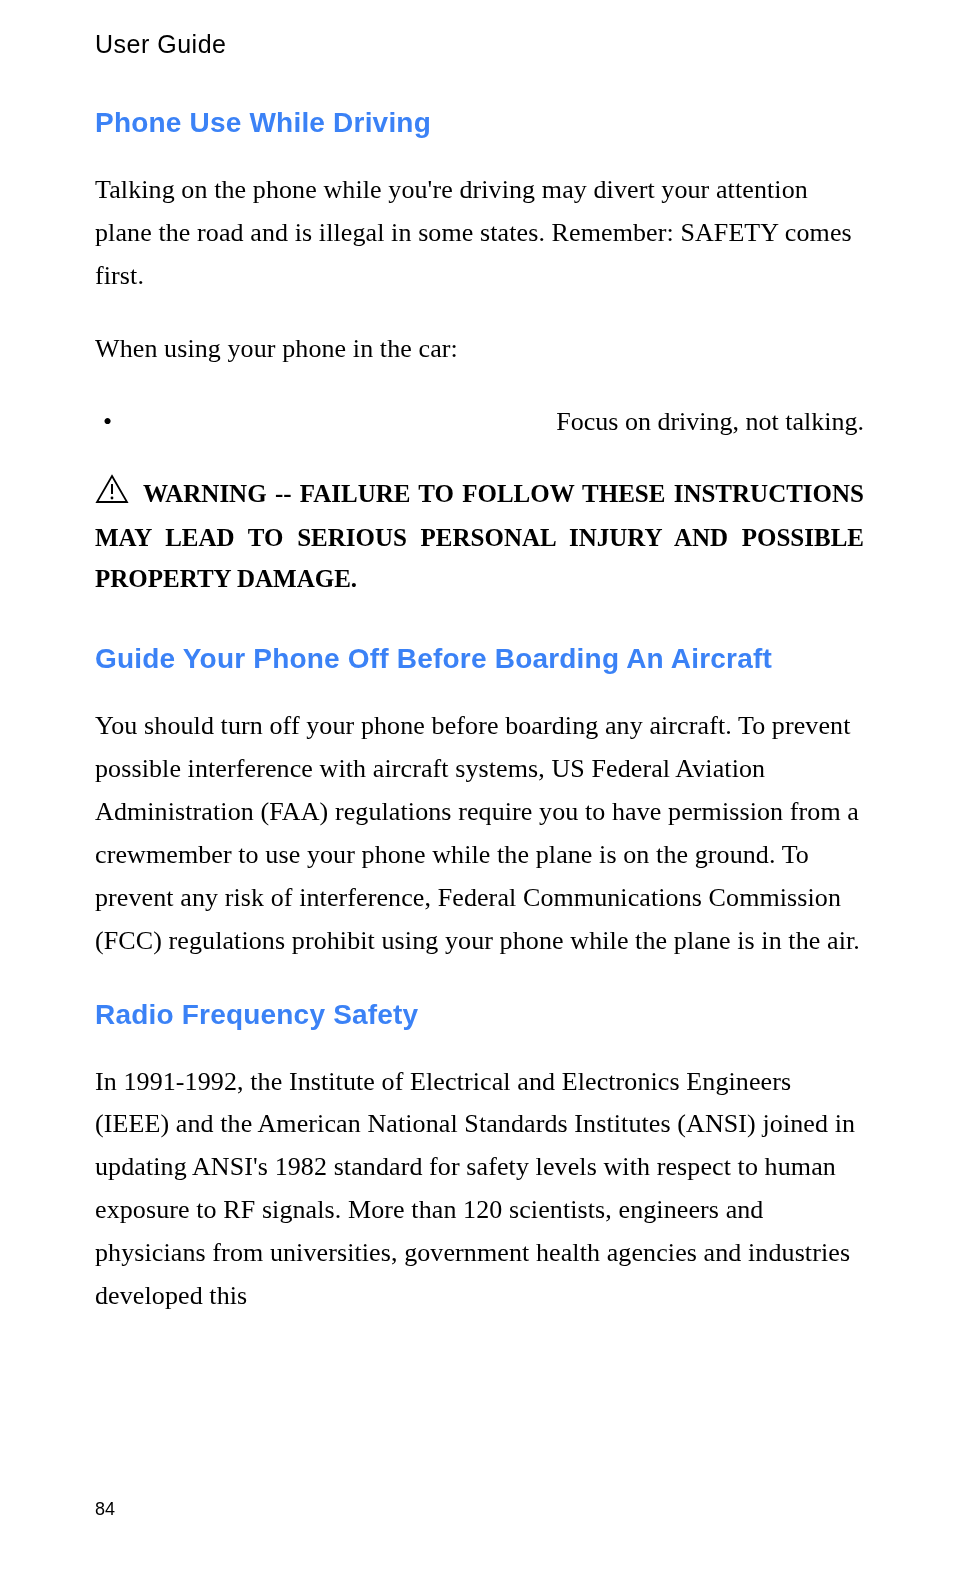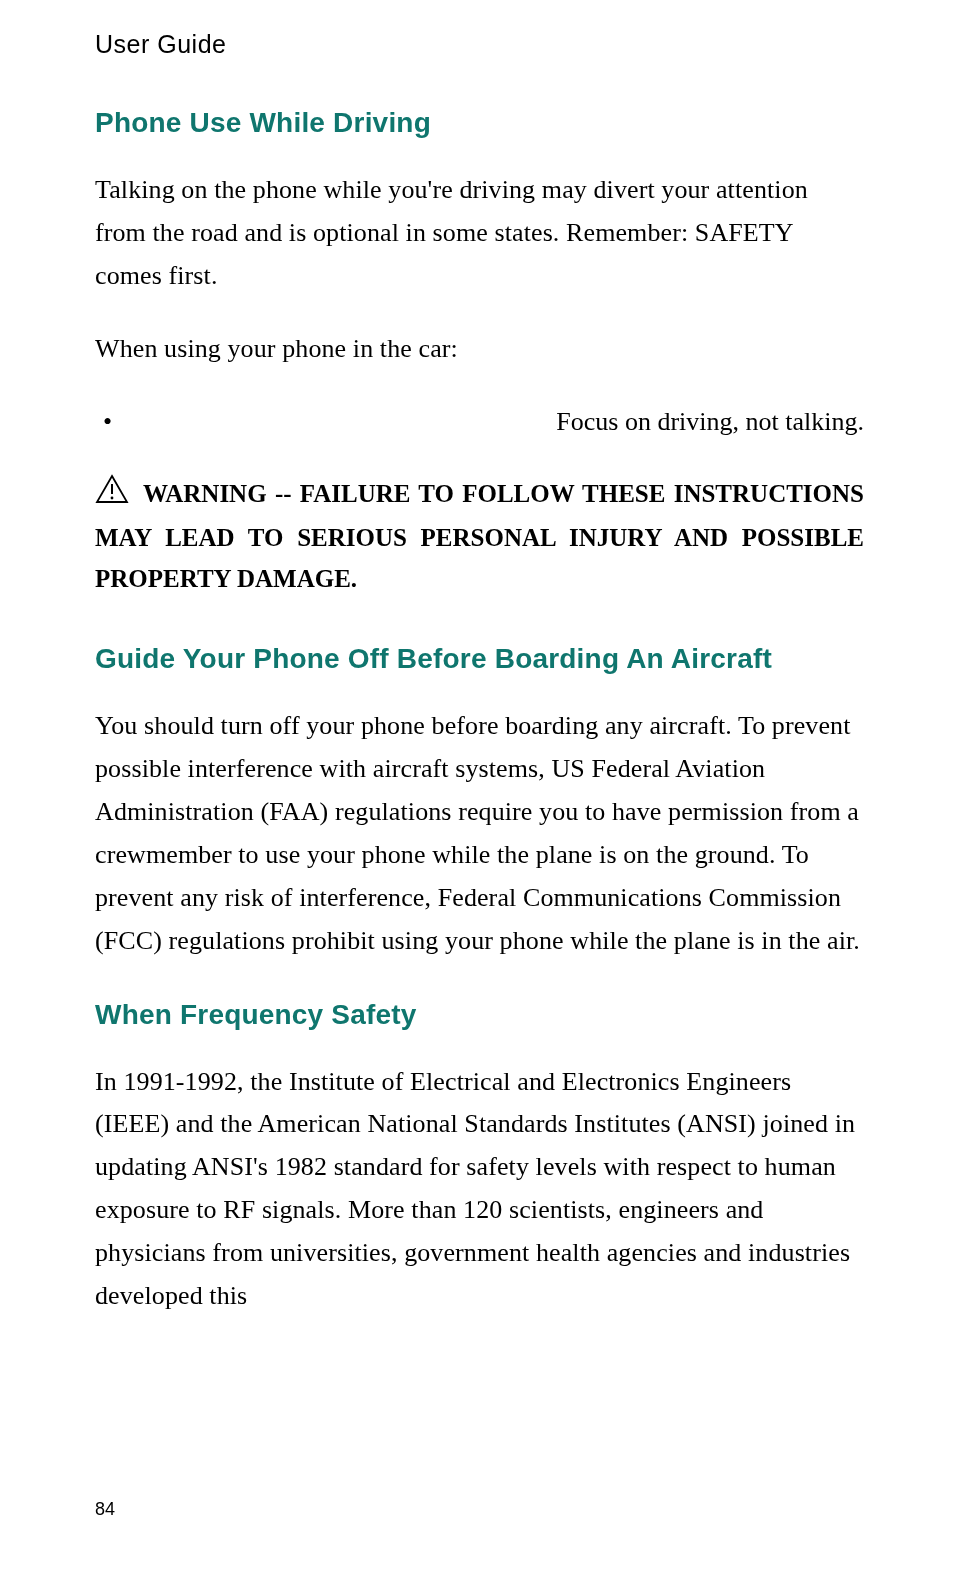--- a/index.html
+++ b/index.html
@@ -17,21 +17,21 @@
     font-stretch: condensed;
     font-size: 25px;
     letter-spacing: 0.5px;
     margin-bottom: 48px;
     font-weight: 400;
   }
   .section-heading {
     font-family: 'Arial Narrow', Arial, Helvetica, sans-serif;
     font-stretch: condensed;
     font-weight: 700;
-    color: #0f766e;
+    color: #3b82f6;
     font-size: 28px;
     letter-spacing: 0.2px;
     margin-bottom: 30px;
   }
   .para {
     font-size: 26px;
     line-height: 1.65;
     margin-bottom: 30px;
     letter-spacing: 0.1px;
   }
@@ -74,36 +74,36 @@
     font-size: 18px;
   }
   .spacer-sm { height: 6px; }
 </style>
 </head>
 <body>
 
 <div class="running-header">User Guide</div>
 
 <div class="section-heading">Phone Use While Driving</div>
-<div class="para">Talking on the phone while you're driving may divert your attention from the road and is optional in some states. Remember: SAFETY comes first.</div>
+<div class="para">Talking on the phone while you're driving may divert your attention plane the road and is illegal in some states. Remember: SAFETY comes first.</div>
 <div class="para">When using your phone in the car:</div>
 <ul class="bullets">
   <li>Focus on driving, not talking.</li>
 </ul>
 <div class="warning-block">
   <span class="warning-icon">
     <svg width="34" height="30" viewBox="0 0 34 30">
       <polygon points="17,2 32,28 2,28" fill="none" stroke="#000" stroke-width="1.8"></polygon>
       <line x1="17" y1="10" x2="17" y2="20" stroke="#000" stroke-width="2"></line>
       <circle cx="17" cy="24" r="1.4" fill="#000"></circle>
     </svg>
   </span><span>WARNING -- FAILURE TO FOLLOW THESE INSTRUCTIONS MAY LEAD TO SERIOUS PERSONAL INJURY AND POSSIBLE PROPERTY DAMAGE.</span>
 </div>
 
 <div class="section-heading">Guide Your Phone Off Before Boarding An Aircraft</div>
 <div class="para">You should turn off your phone before boarding any aircraft. To prevent possible interference with aircraft systems, US Federal Aviation Administration (FAA) regulations require you to have permission from a crewmember to use your phone while the plane is on the ground. To prevent any risk of interference, Federal Communications Commission (FCC) regulations prohibit using your phone while the plane is in the air.</div>
 
 <div class="spacer-sm"></div>
 
-<div class="section-heading">When Frequency Safety</div>
+<div class="section-heading">Radio Frequency Safety</div>
 <div class="para">In 1991-1992, the Institute of Electrical and Electronics Engineers (IEEE) and the American National Standards Institutes (ANSI) joined in updating ANSI's 1982 standard for safety levels with respect to human exposure to RF signals. More than 120 scientists, engineers and physicians from universities, government health agencies and industries developed this</div>
 
 <div class="page-number">84</div>
 
 </body></html>

